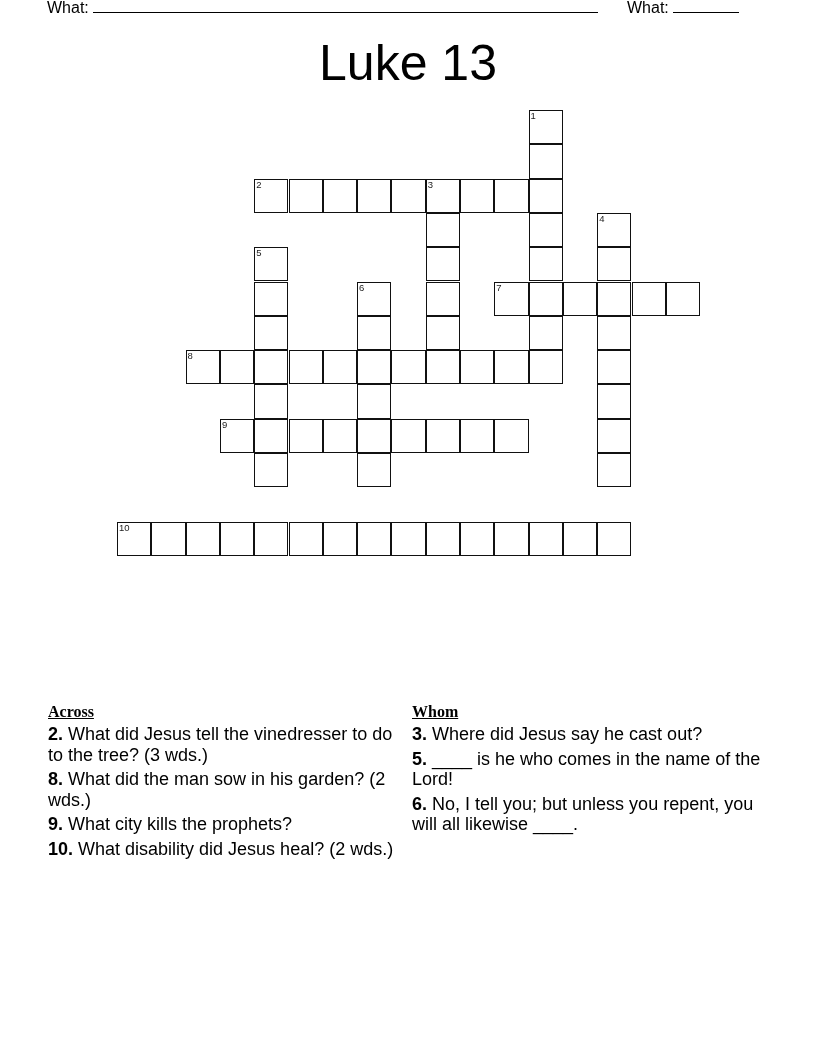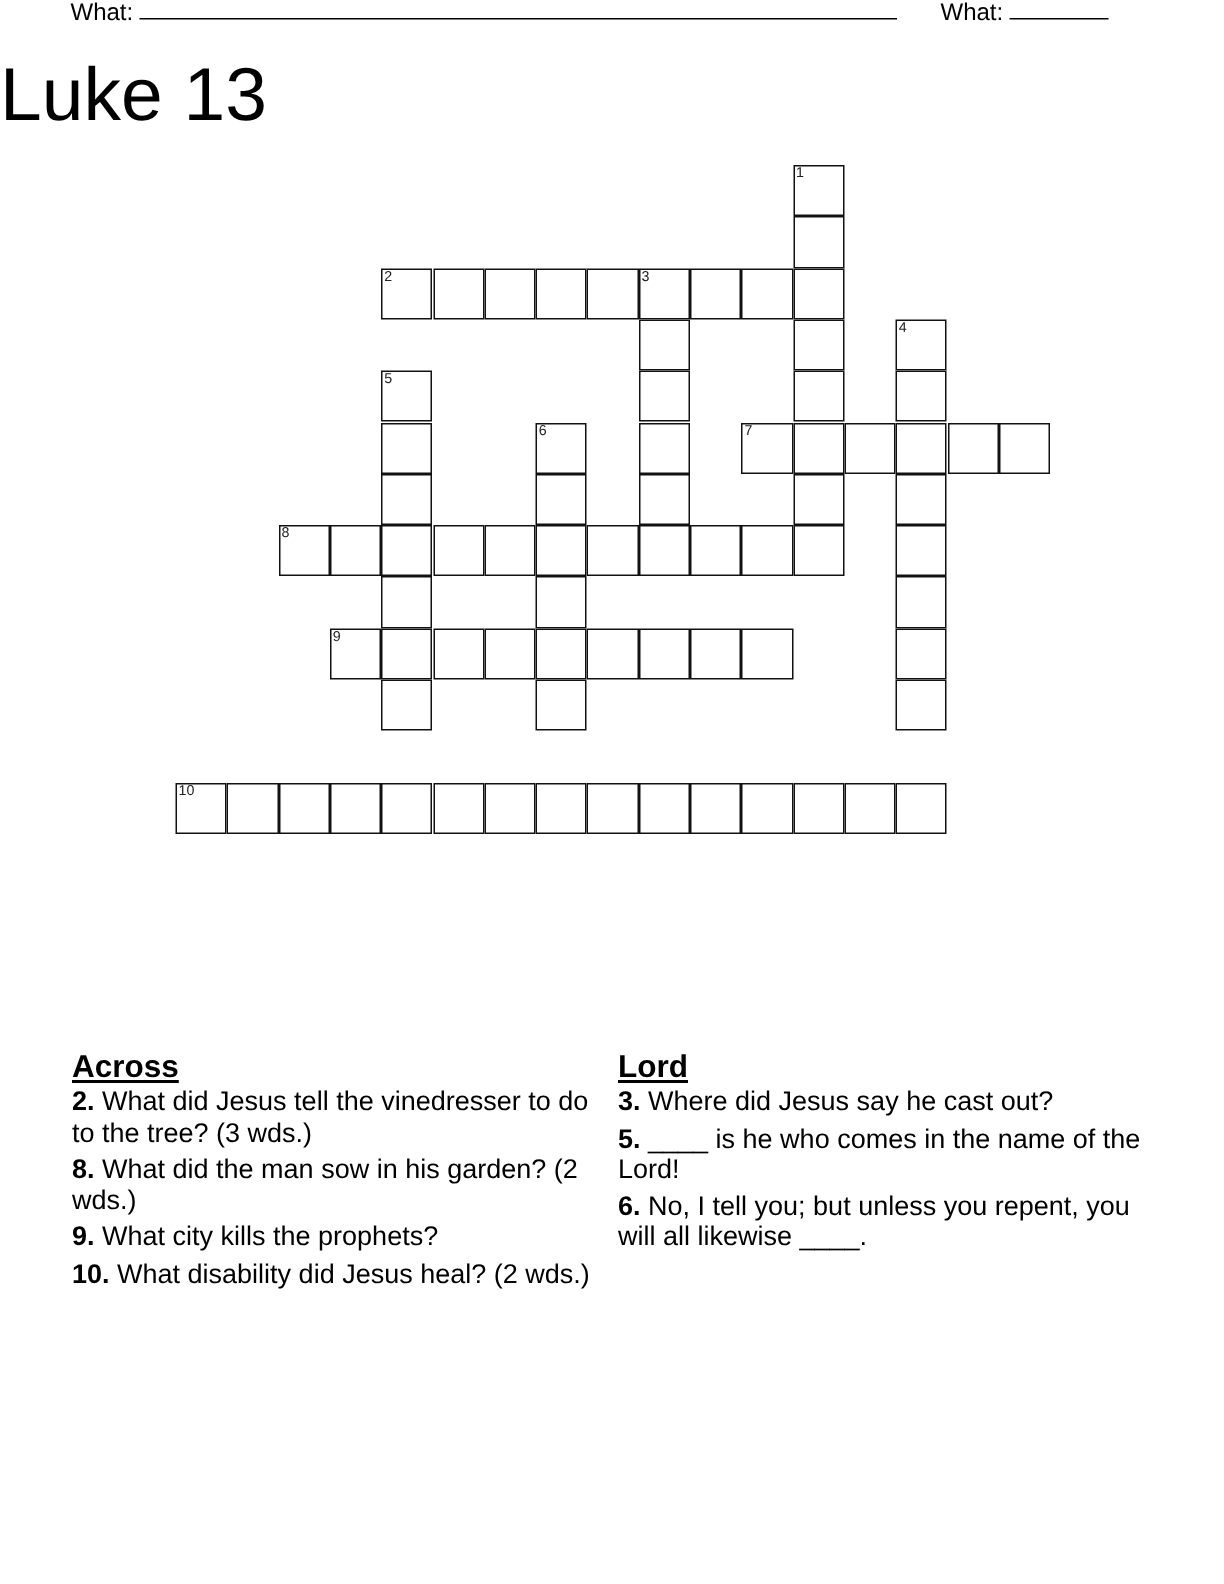--- a/index.html
+++ b/index.html
@@ -2,30 +2,30 @@
 <html><head>
 <meta charset="utf-8">
 <style>
   html, body { margin: 0; padding: 0; background: #ffffff; }
   body { width: 816px; height: 1056px; position: relative; overflow: hidden;
          font-family: "Liberation Sans", sans-serif; color: #000; }
   .hdr { position: absolute; top: -2px; font-size: 16px; line-height: 20px; }
   .hdr-name { left: 47px; }
   .hdr-date { left: 627px; }
   .blank-line { display: inline-block; border-bottom: 1px solid #000; height: 14px; vertical-align: baseline; margin-left: 4px; }
-  .title { position: absolute; top: 30px; left: 0; width: 816px; 
+  .title { position: absolute; top: 30px; left: 0; width: 816px; text-align: center;
            font-size: 50px; line-height: 66px; }
   .grid { position: absolute; left: 0; top: 0; width: 816px; height: 600px; }
   .cell { position: absolute; width: 34.3px; height: 34.3px; box-sizing: border-box;
           border: 1.6px solid #111; background: #fff; }
   .cell .num { position: absolute; left: 1px; top: 0px; font-size: 9.5px; line-height: 10px; color: #222; }
   .clues { position: absolute; top: 700px; font-size: 18px; line-height: 20.5px; }
   .clues-across { left: 48px; width: 360px; }
   .clues-down { left: 412px; width: 370px; }
-  .clues h3 { margin: 0 0 0 0; font-size: 21px; font-weight: bold; text-decoration: underline; line-height: 24px; }
+  .clues h3 { margin: 0 0 0 0; font-size: 16px; font-weight: bold; text-decoration: underline; line-height: 24px; font-family: Liberation Serif, serif; }
   .clue { margin: 0 0 4px 0; }
   .clue b { font-weight: bold; }
 </style>
 </head>
 <body>
 
 <div class="hdr hdr-name">
   <span>What:</span><span class="blank-line" style="width:505px"></span>
 </div>
 <div class="hdr hdr-date">
@@ -135,19 +135,19 @@
 <div class="clues clues-across">
   <h3>Across</h3>
   <div id="across-list">
       <div class="clue"><b>2.</b><span> What did Jesus tell the vinedresser to do to the tree? (3 wds.)</span></div>
       <div class="clue"><b>8.</b><span> What did the man sow in his garden? (2 wds.)</span></div>
       <div class="clue"><b>9.</b><span> What city kills the prophets?</span></div>
       <div class="clue"><b>10.</b><span> What disability did Jesus heal? (2 wds.)</span></div>
     </div>
 </div>
 <div class="clues clues-down">
-  <h3>Lord</h3>
+  <h3>Whom</h3>
   <div id="down-list">
       <div class="clue"><b>3.</b><span> Where did Jesus say he cast out?</span></div>
       <div class="clue"><b>5.</b><span> ____ is he who comes in the name of the Lord!</span></div>
       <div class="clue"><b>6.</b><span> No, I tell you; but unless you repent, you will all likewise ____.</span></div>
     </div>
 </div>
 
 </body></html>

